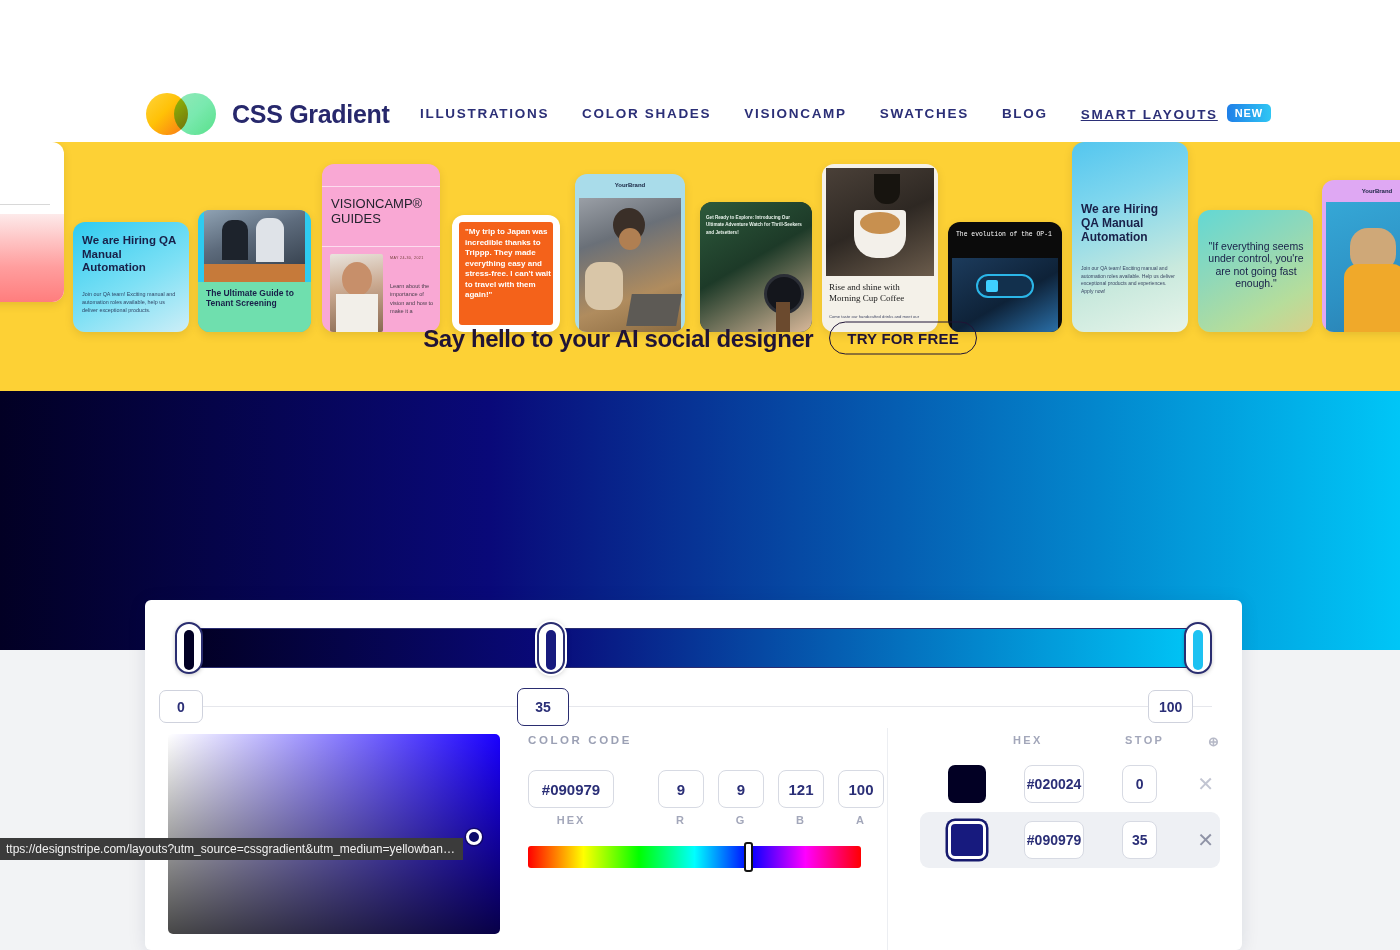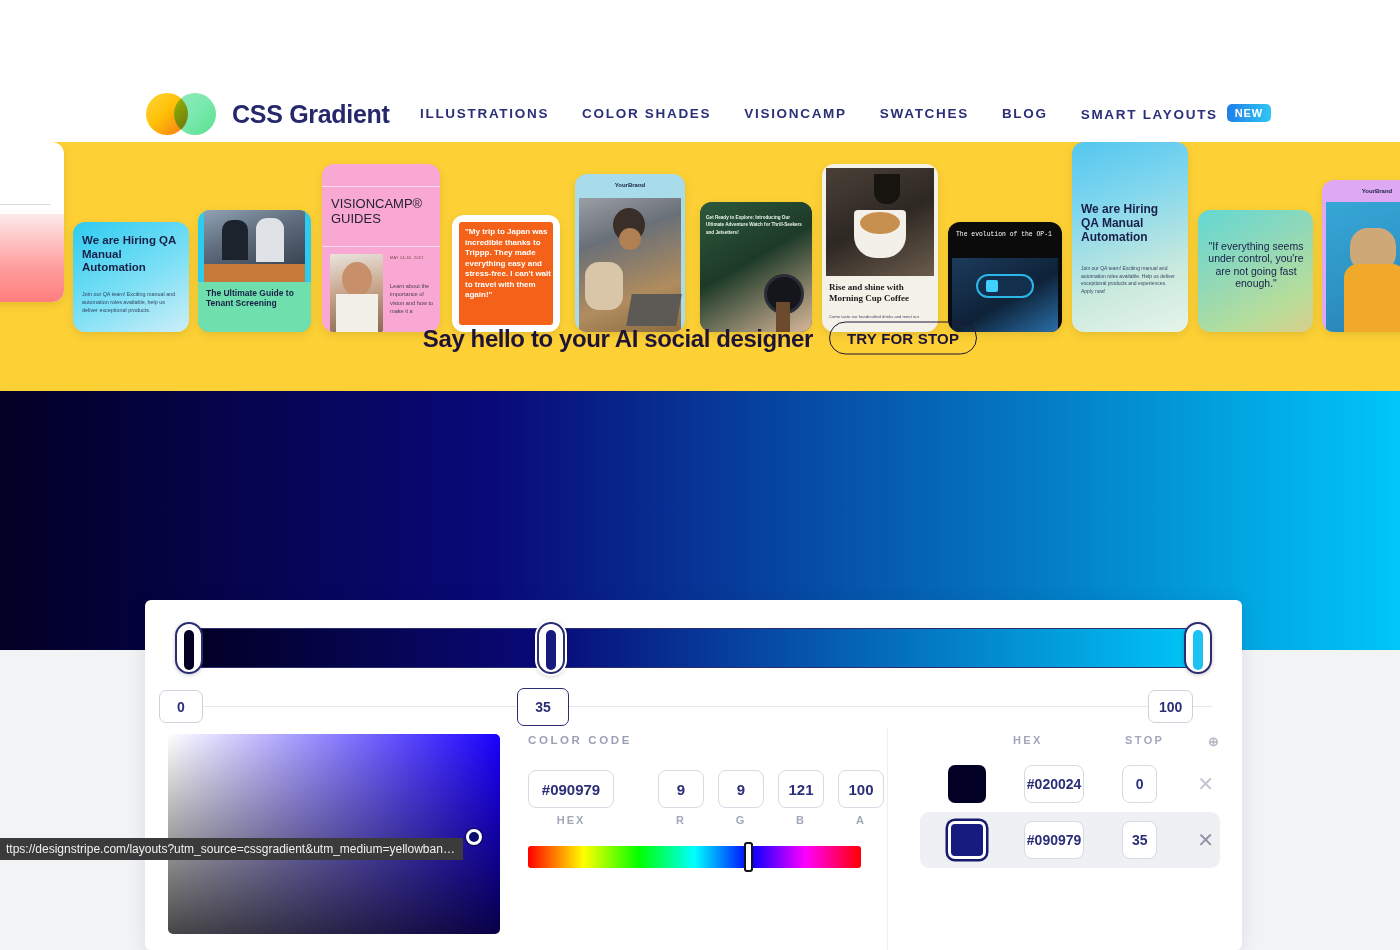--- a/index.html
+++ b/index.html
@@ -27,21 +27,21 @@
     mix-blend-mode: multiply; opacity: .92;
   }
   .logo-text {
     margin-left: 16px; font-size: 25px; font-weight: 700; color: #27286c; letter-spacing: -.3px;
   }
   .nav { position: absolute; left: 420px; top: 104px; display: flex; align-items: center; gap: 0; }
   .nav-item {
     font-size: 13.5px; font-weight: 700; letter-spacing: 1.7px; color: #2b2f77;
     text-decoration: none; margin-right: 33px; white-space: nowrap; cursor: pointer;
   }
-  .nav-item:last-child { margin-right: 6px; }
+  .nav-item:last-child { margin-right: 6px; text-decoration: underline; }
   .nav-badge {
     display: inline-block; margin-left: 9px; padding: 3px 8px 3px 8px; border-radius: 5px;
     background: linear-gradient(90deg,#1f7fe8 0%, #2fc6f4 100%);
     color: #ffffff; font-size: 11px; font-weight: 700; letter-spacing: .8px;
     vertical-align: 2px;
   }
 
   
   .promo {
     position: absolute; top: 142px; left: 0; width: 1400px; height: 249px;
@@ -308,21 +308,21 @@
         </div>
       </div>
 
       <div class="card" style="left:822px; top:22px; width:116px; height:168px; background:#f4f1e9;">
         <div class="card-inner">
           <div class="photo" style="left:4px; top:4px; width:108px; height:108px; background:linear-gradient(155deg,#4a4038 0%,#2e2823 50%,#6b5c4c 100%);">
             <div style="position:absolute; left:28px; top:42px; width:52px; height:48px; background:#f3f0ea; border-radius:4px 4px 22px 22px;"></div>
             <div style="position:absolute; left:34px; top:44px; width:40px; height:22px; background:#c8904f; border-radius:50%;"></div>
             <div style="position:absolute; left:48px; top:6px; width:26px; height:30px; background:#17140f; border-radius:0 0 12px 12px;"></div>
           </div>
-          <div class="ct" style="left:7px; top:118px; width:104px; font-size:9px; font-weight:700; font-family:'Liberation Serif',serif; color:#1b1b1b;">Rise and shine with Morning Cup Coffee</div>
+          <div class="ct" style="left:7px; top:118px; width:104px; font-size:9px; font-weight:400; font-family:'Liberation Serif',serif; color:#1b1b1b;">Rise and shine with Morning Cup Coffee</div>
           <div class="cbody" style="left:7px; top:150px; width:104px; font-size:4.2px;">Come taste our handcrafted drinks and meet our</div>
         </div>
       </div>
 
       <div class="card" style="left:948px; top:80px; width:114px; height:110px; background:#0b0b0b;">
         <div class="card-inner">
           <div class="ct" style="left:8px; top:8px; width:100px; font-size:6.4px; font-weight:400; color:#ffffff; font-family:'Liberation Mono',monospace; line-height:1.5; white-space:pre-line;">The evolution of the OP-1</div>
           <div class="photo" style="left:4px; top:36px; width:106px; height:74px; background:linear-gradient(150deg,#1c3b5c 0%,#0e2238 55%,#2a6fa8 100%);">
             <div style="position:absolute; left:24px; top:16px; width:58px; height:24px; background:#12304d; border-radius:12px; border:2px solid #2bb6e8;"></div>
             <div style="position:absolute; left:34px; top:22px; width:12px; height:12px; background:#3fd0ff; border-radius:2px;"></div>
@@ -349,21 +349,21 @@
           <div class="photo" style="left:4px; top:22px; width:102px; height:130px; background:linear-gradient(160deg,#35a7d6 0%,#2d91c4 60%,#2a7fb0 100%);">
             <div style="position:absolute; left:24px; top:26px; width:46px; height:44px; background:#cfa878; border-radius:18px;"></div>
             <div style="position:absolute; left:18px; top:62px; width:62px; height:68px; background:#f0a92a; border-radius:14px 14px 0 0;"></div>
           </div>
         </div>
       </div>
     </div>
 
     <div class="promo-headline">
       <div class="promo-title">Say hello to your AI social designer</div>
-      <button class="promo-cta">TRY FOR STOP</button>
+      <button class="promo-cta">TRY FOR FREE</button>
     </div>
   </div>
 
   <div class="page-bg"></div>
   <div class="gradient-band"></div>
 
   <div class="panel">
 
     <div class="slider-row">
       <div class="slider-track"></div>

